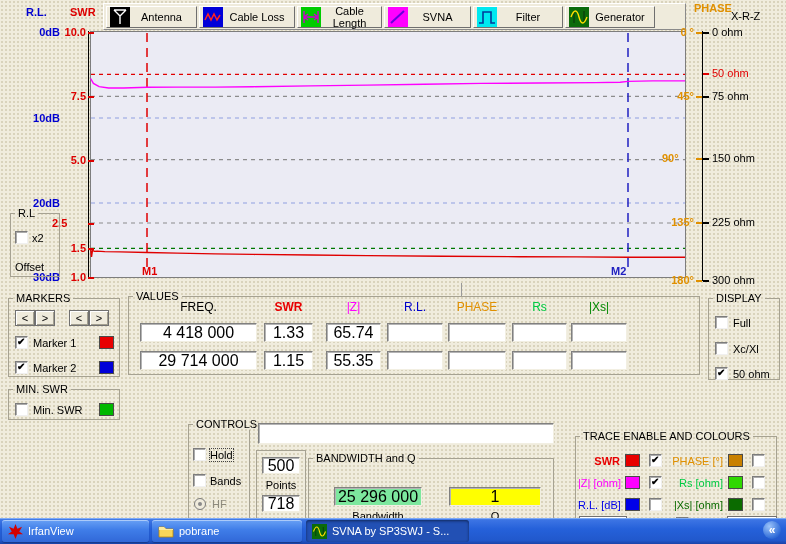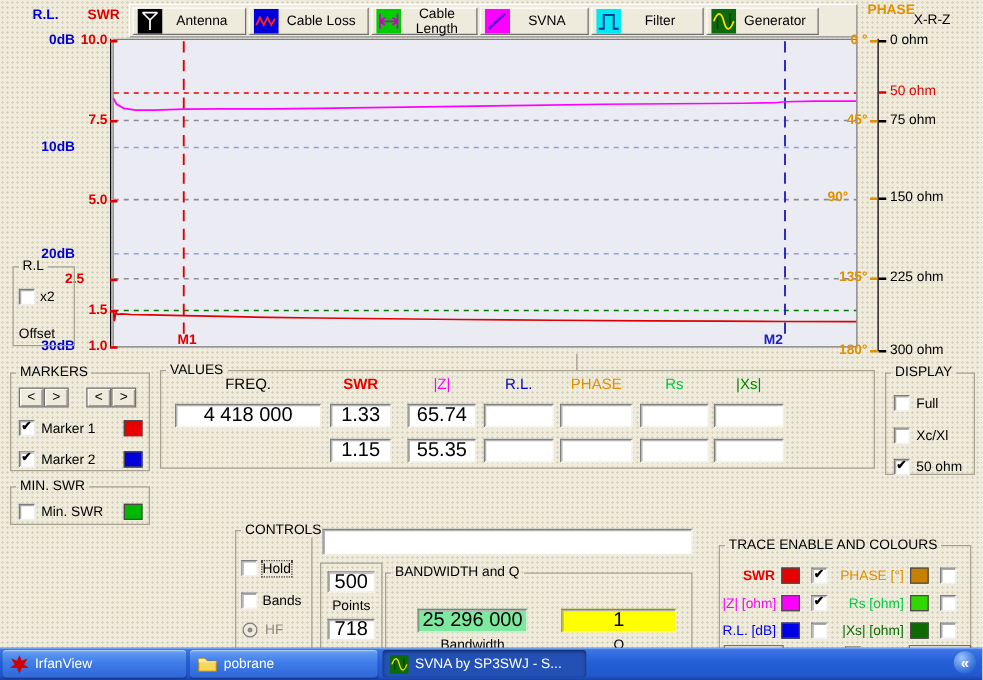--- a/index.html
+++ b/index.html
@@ -187,20 +187,21 @@
   <div class="hdr" style="left:571px;top:300px;width:56px;color:#008800">|Xs|</div>
 
   <div class="sunken val" style="left:140px;top:323px;width:117px;height:19px">4 418 000</div>
   <div class="sunken val" style="left:264px;top:323px;width:49px;height:19px">1.33</div>
   <div class="sunken val" style="left:326px;top:323px;width:55px;height:19px">65.74</div>
   <div class="sunken val" style="left:387px;top:323px;width:56px;height:19px"></div>
   <div class="sunken val" style="left:448px;top:323px;width:58px;height:19px"></div>
   <div class="sunken val" style="left:512px;top:323px;width:55px;height:19px"></div>
   <div class="sunken val" style="left:571px;top:323px;width:56px;height:19px"></div>
 
+  <div class="sunken val" style="left:140px;top:351px;width:117px;height:19px">29 714 000</div>
   <div class="sunken val" style="left:264px;top:351px;width:49px;height:19px">1.15</div>
   <div class="sunken val" style="left:326px;top:351px;width:55px;height:19px">55.35</div>
   <div class="sunken val" style="left:387px;top:351px;width:56px;height:19px"></div>
   <div class="sunken val" style="left:448px;top:351px;width:58px;height:19px"></div>
   <div class="sunken val" style="left:512px;top:351px;width:55px;height:19px"></div>
   <div class="sunken val" style="left:571px;top:351px;width:56px;height:19px"></div>
 
   <fieldset class="grp" style="left:708px;top:292px;width:72px;height:88px">
     <legend>DISPLAY</legend>
     <span class="cb" style="left:6px;top:12px"></span>

